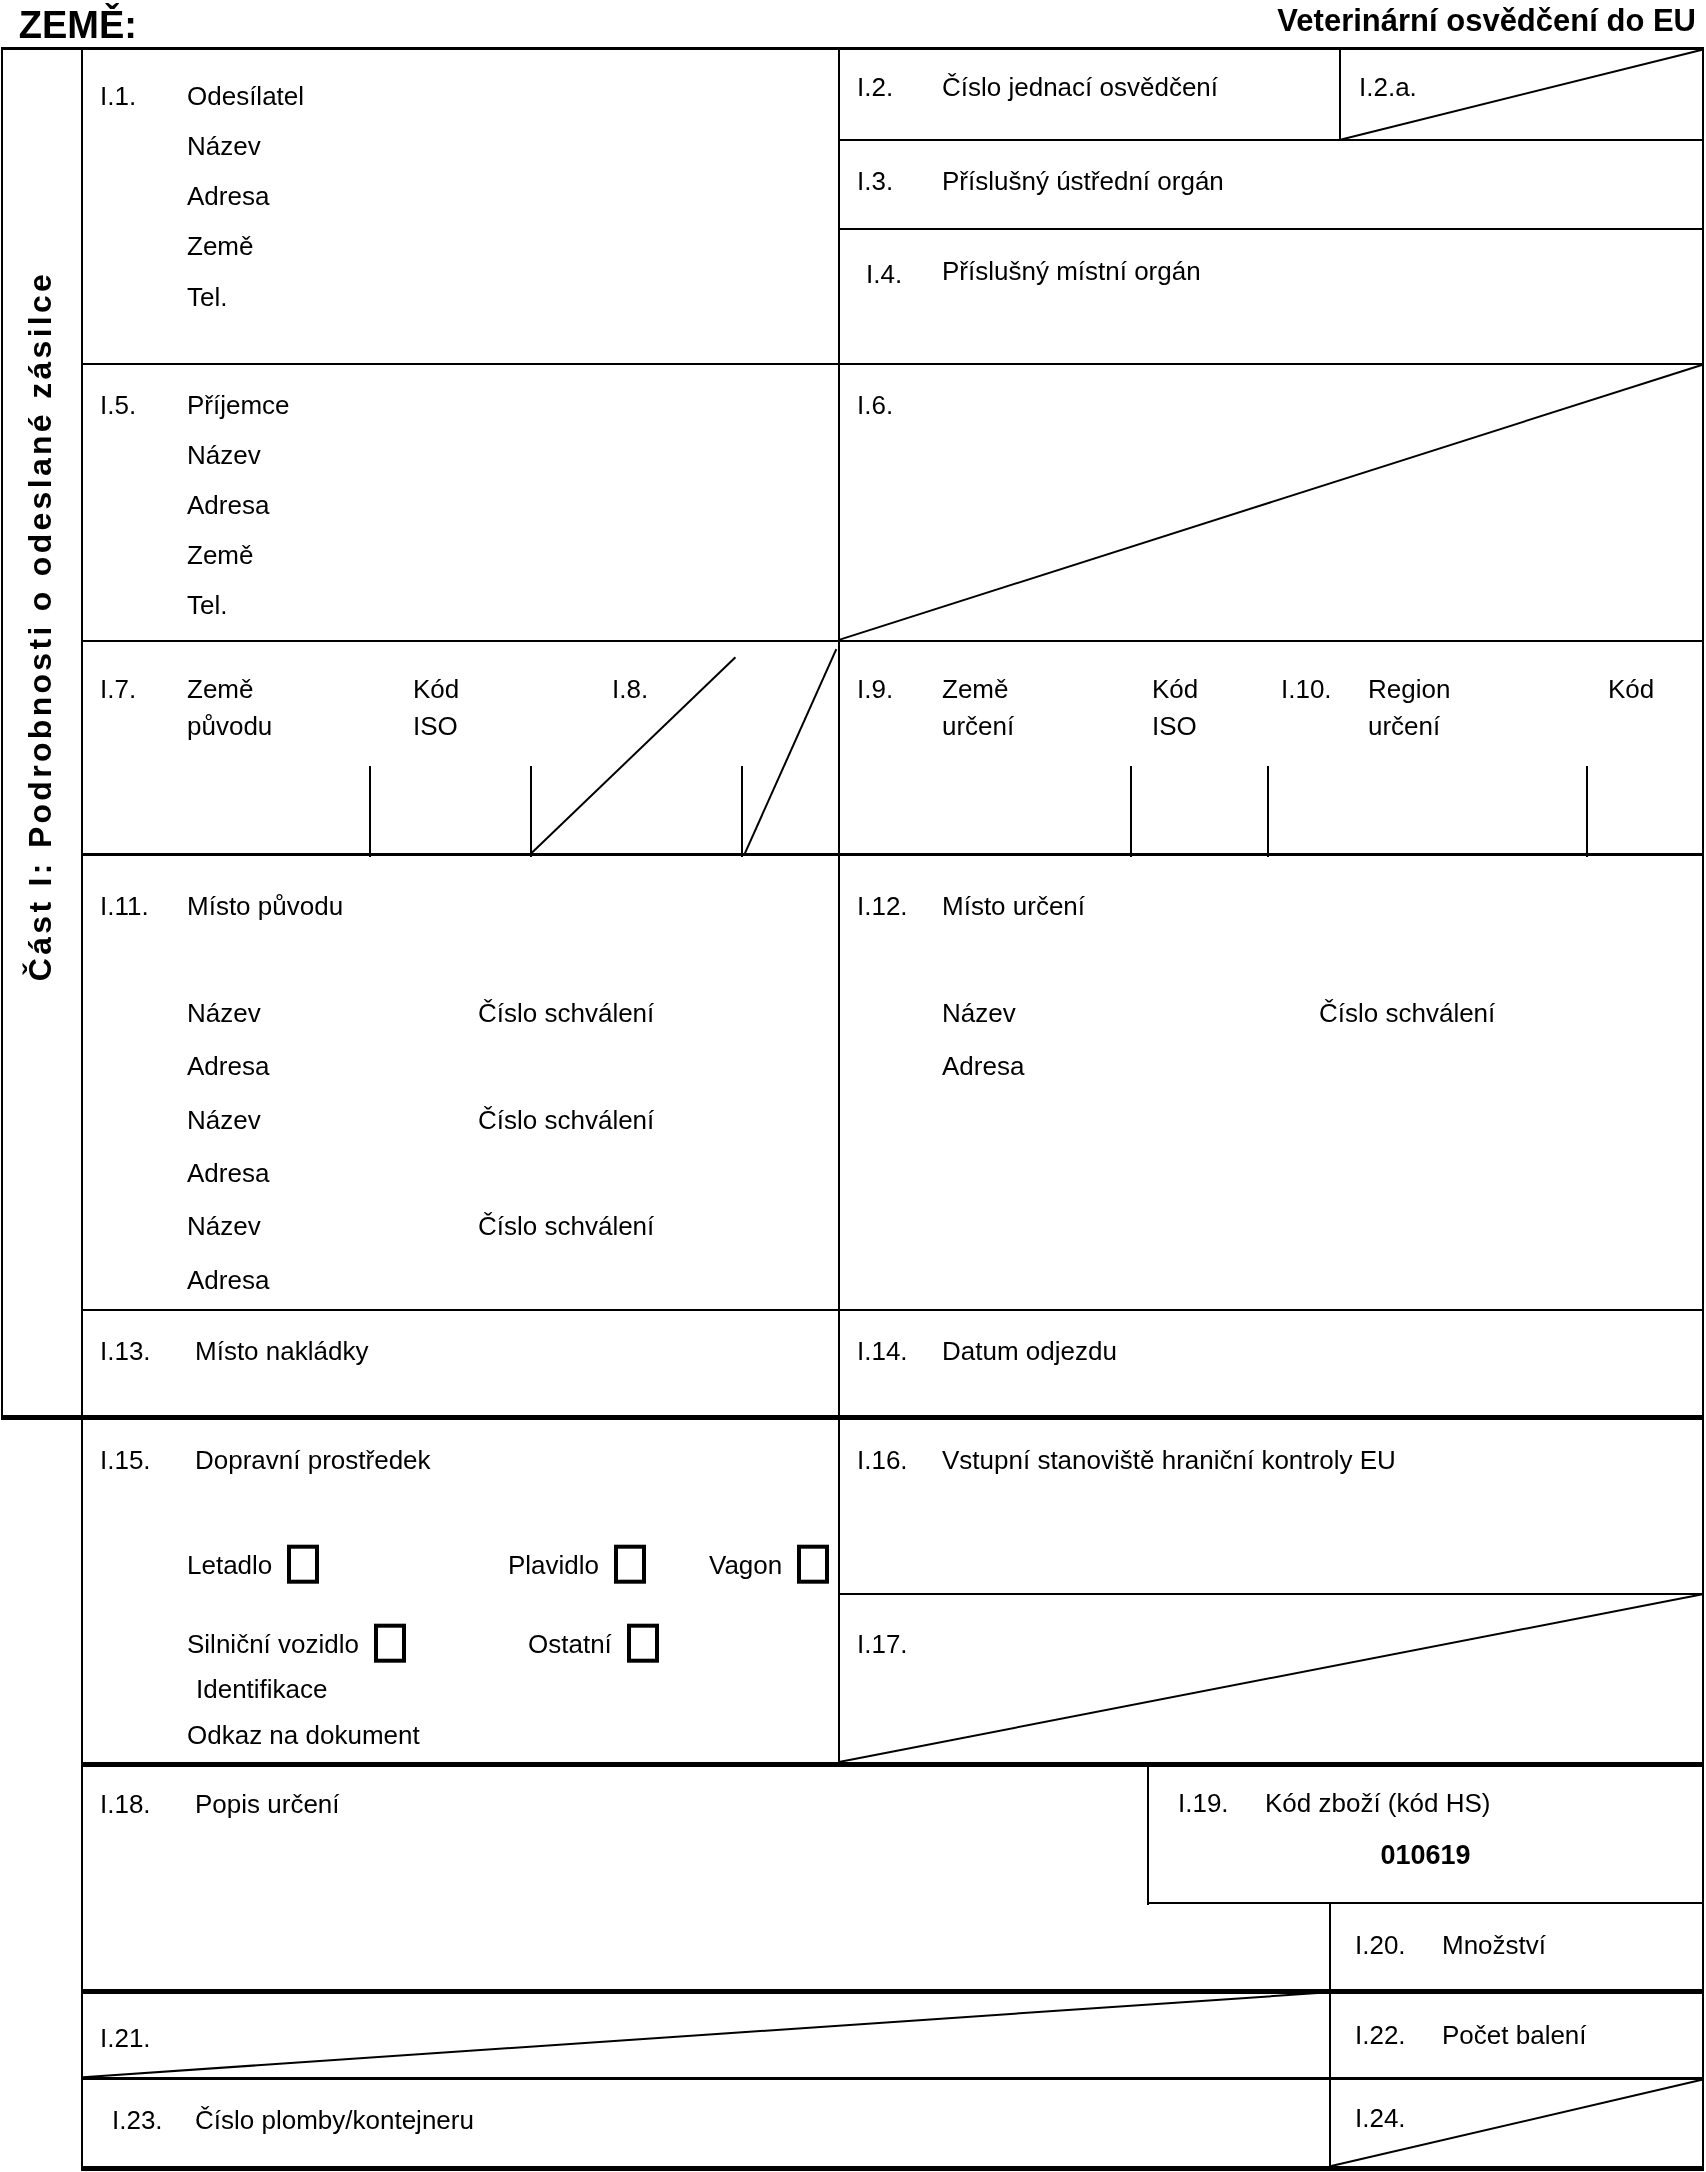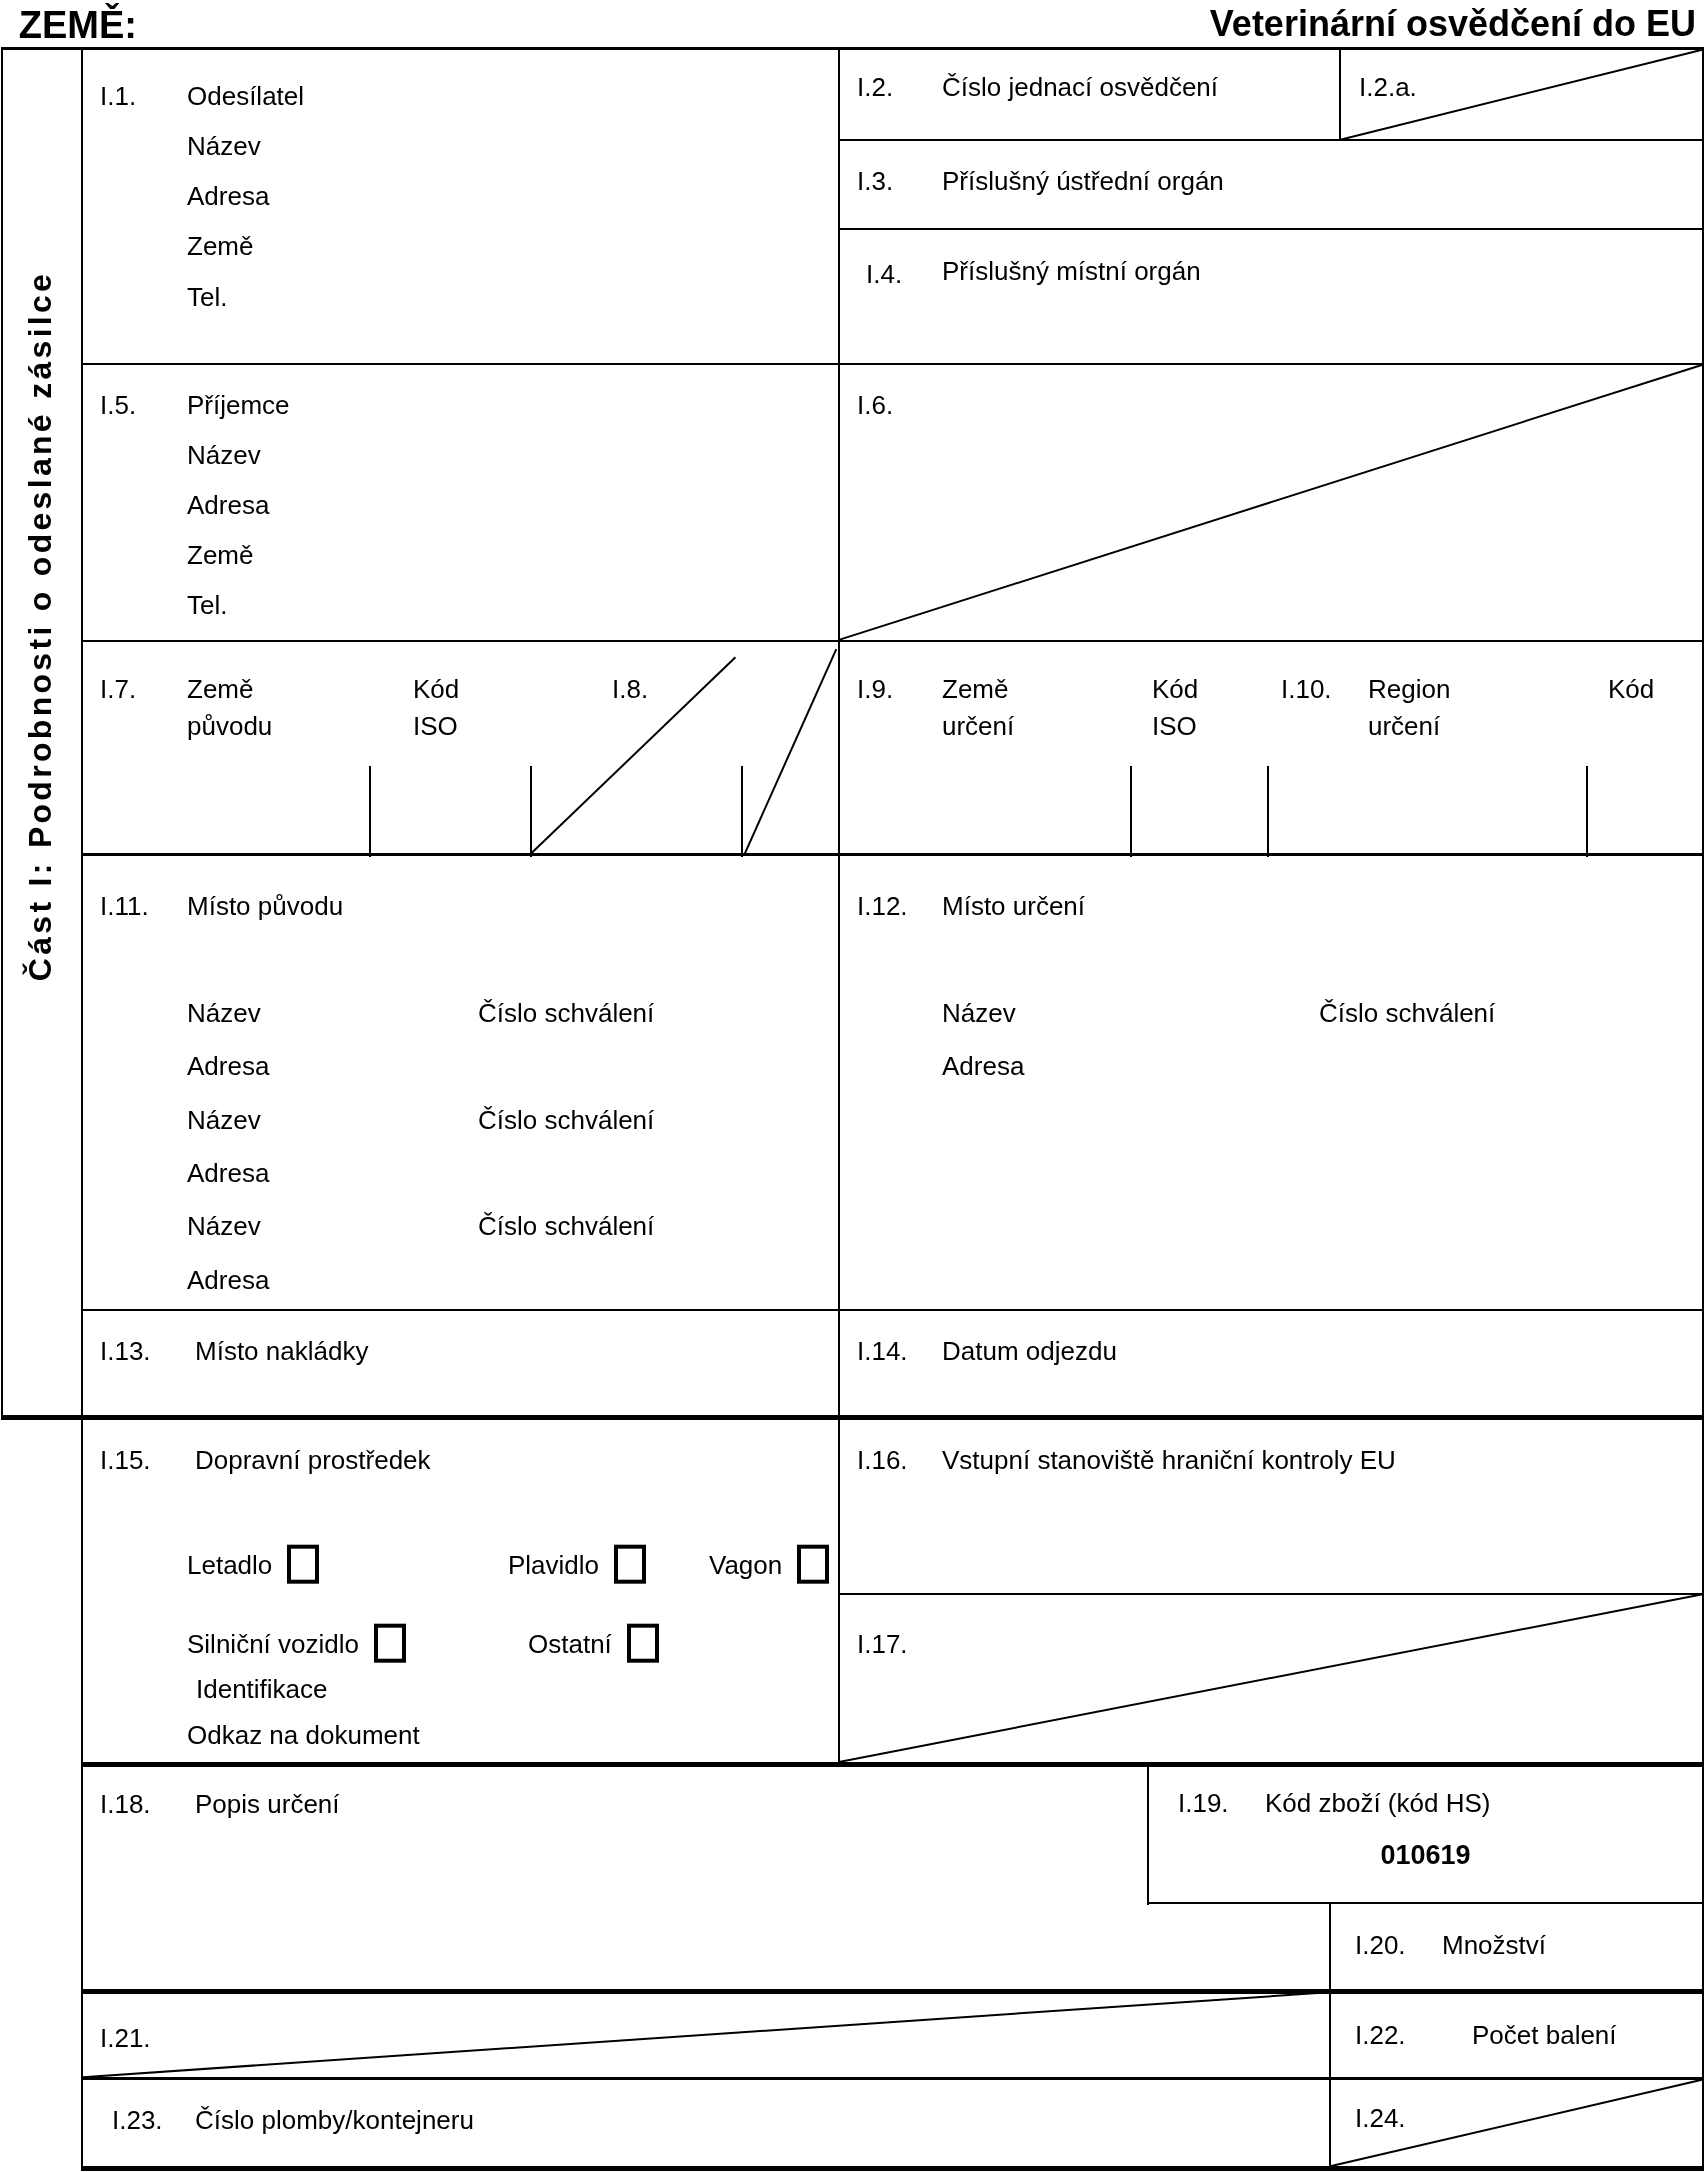--- a/index.html
+++ b/index.html
@@ -12,21 +12,21 @@
   .med{height:3.3px;}
   .tick{position:absolute;background:#000;width:2px;height:91px;top:766px;}
   .cb{display:inline-block;width:24px;height:31px;border:4px solid #000;margin-left:14.7px;
       vertical-align:middle;transform:translateY(-3.3px);background:#fff;}
   .opt{position:absolute;white-space:nowrap;}
   .rot{position:absolute;left:41px;top:626px;transform:translate(-50%,-50%) rotate(-90deg);
        transform-origin:center;white-space:nowrap;font-weight:bold;font-size:32px;letter-spacing:3.3px;}
   .hdr{position:absolute;font-weight:bold;font-size:38px;}
   .center-val{position:absolute;left:1147px;width:557px;text-align:center;font-weight:bold;font-size:27px;}
   svg.diag{position:absolute;left:0;top:0;}
-  .title-right{position:absolute;left:1132px;width:564px;text-align:right;font-weight:bold;font-size:36px;}
+  .title-right{position:absolute;left:1132px;width:564px;text-align:right;font-weight:bold;font-size:31px;}
 </style>
 </head>
 <body>
 
 <div id="page">
 
   <span class="hdr" style="left:18.7px;top:4px;">ZEMĚ:</span>
   <span class="title-right" style="top:4px;">Veterinární osvědčení do EU</span>
 
   <span class="rot">Část I: Podrobnosti o odeslané zásilce</span>
@@ -161,20 +161,20 @@
   <span class="t" style="left:100px;top:1790px;">I.18.</span>
   <span class="t" style="left:195px;top:1790px;">Popis určení</span>
   <span class="t" style="left:1178px;top:1789px;">I.19.</span>
   <span class="t" style="left:1265px;top:1789px;">Kód zboží (kód HS)</span>
   <span class="center-val" style="top:1840px;">010619</span>
   <span class="t" style="left:1355px;top:1931px;">I.20.</span>
   <span class="t" style="left:1442px;top:1931px;">Množství</span>
 
   <span class="t" style="left:100px;top:2024px;">I.21.</span>
   <span class="t" style="left:1355px;top:2021px;">I.22.</span>
-  <span class="t" style="left:1442px;top:2021px;margin-left:30px;">Počet balení</span>
+  <span class="t" style="left:1442px;top:2021px;">Počet balení</span>
 
   <span class="t" style="left:112px;top:2106px;">I.23.</span>
   <span class="t" style="left:195px;top:2106px;">Číslo plomby/kontejneru</span>
   <span class="t" style="left:1355px;top:2104px;">I.24.</span>
 
 </div>
 
 
 </body></html>

